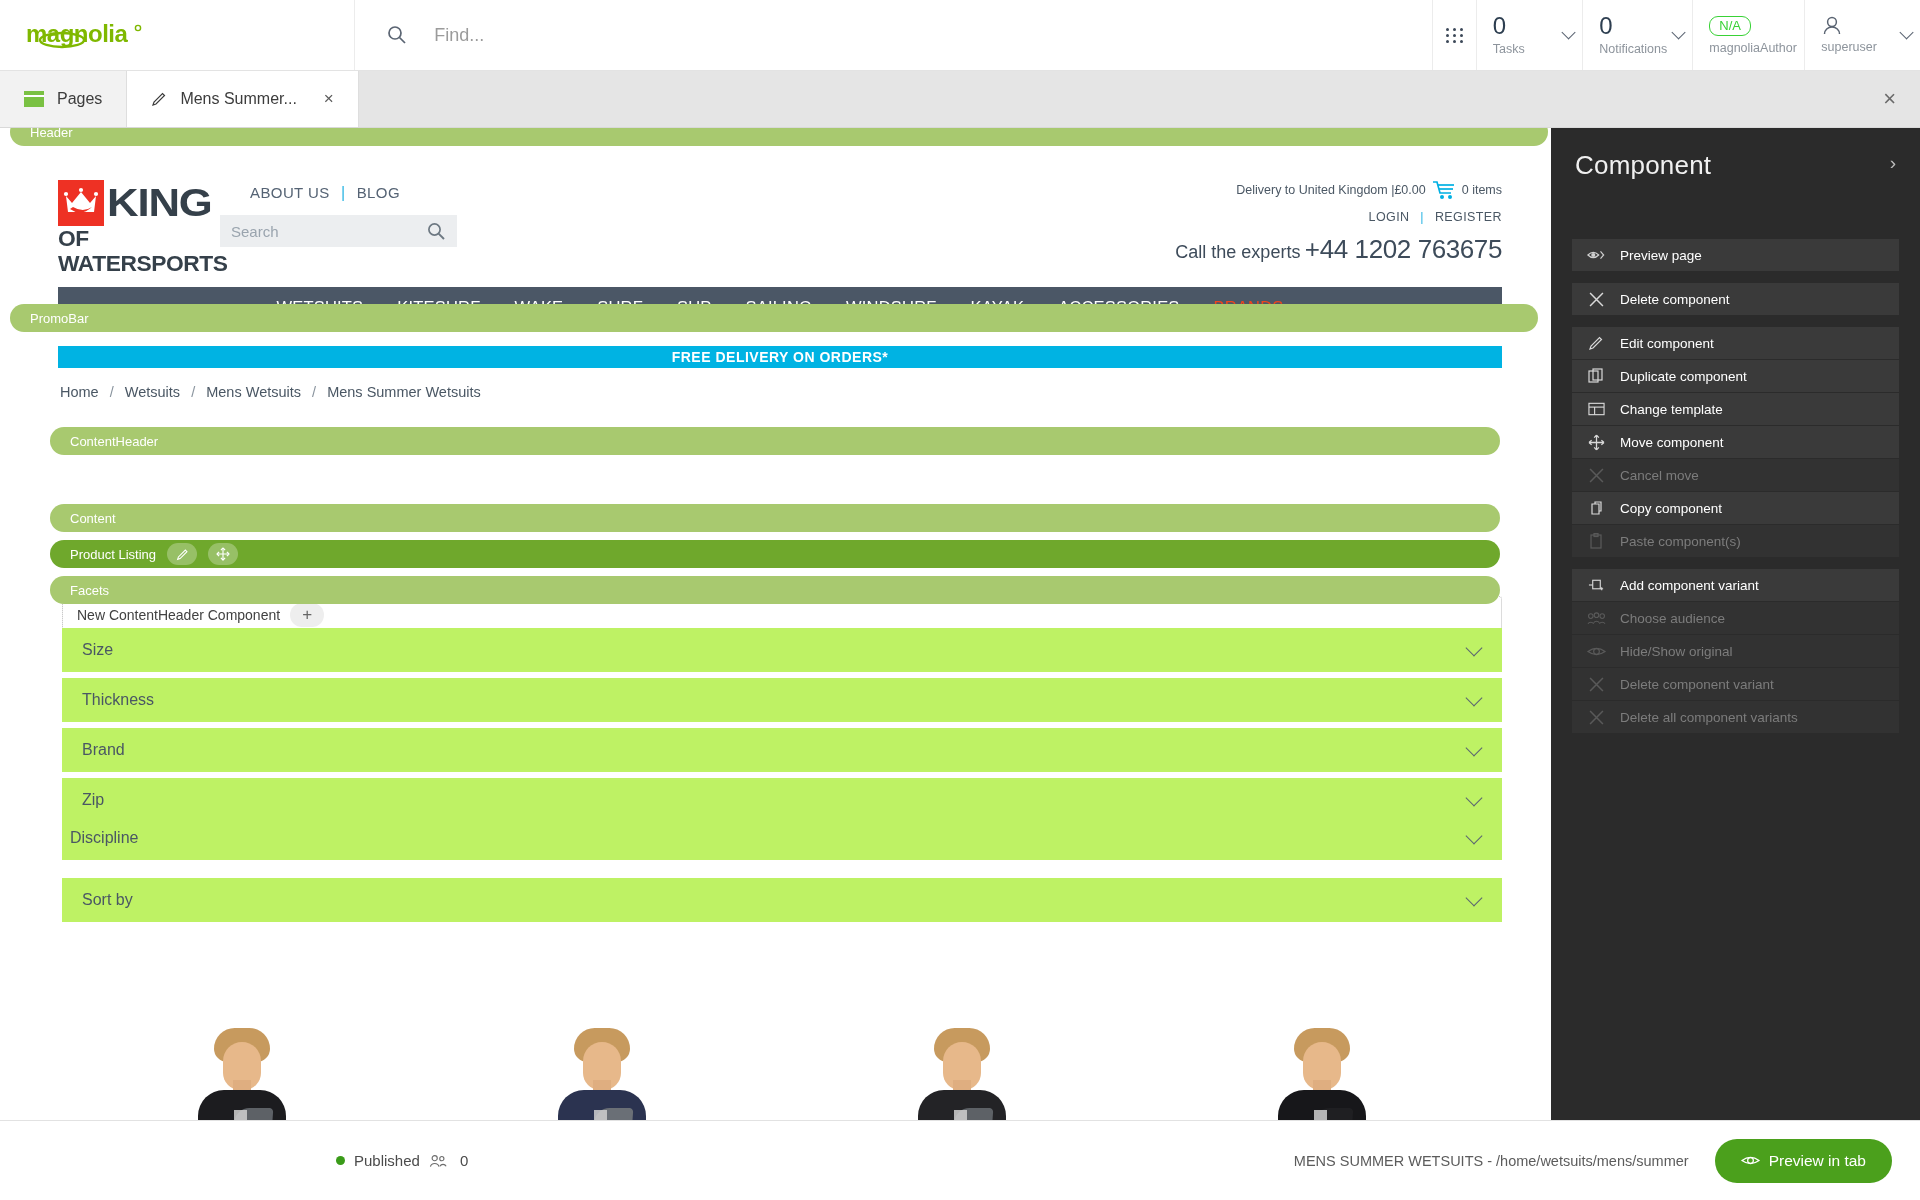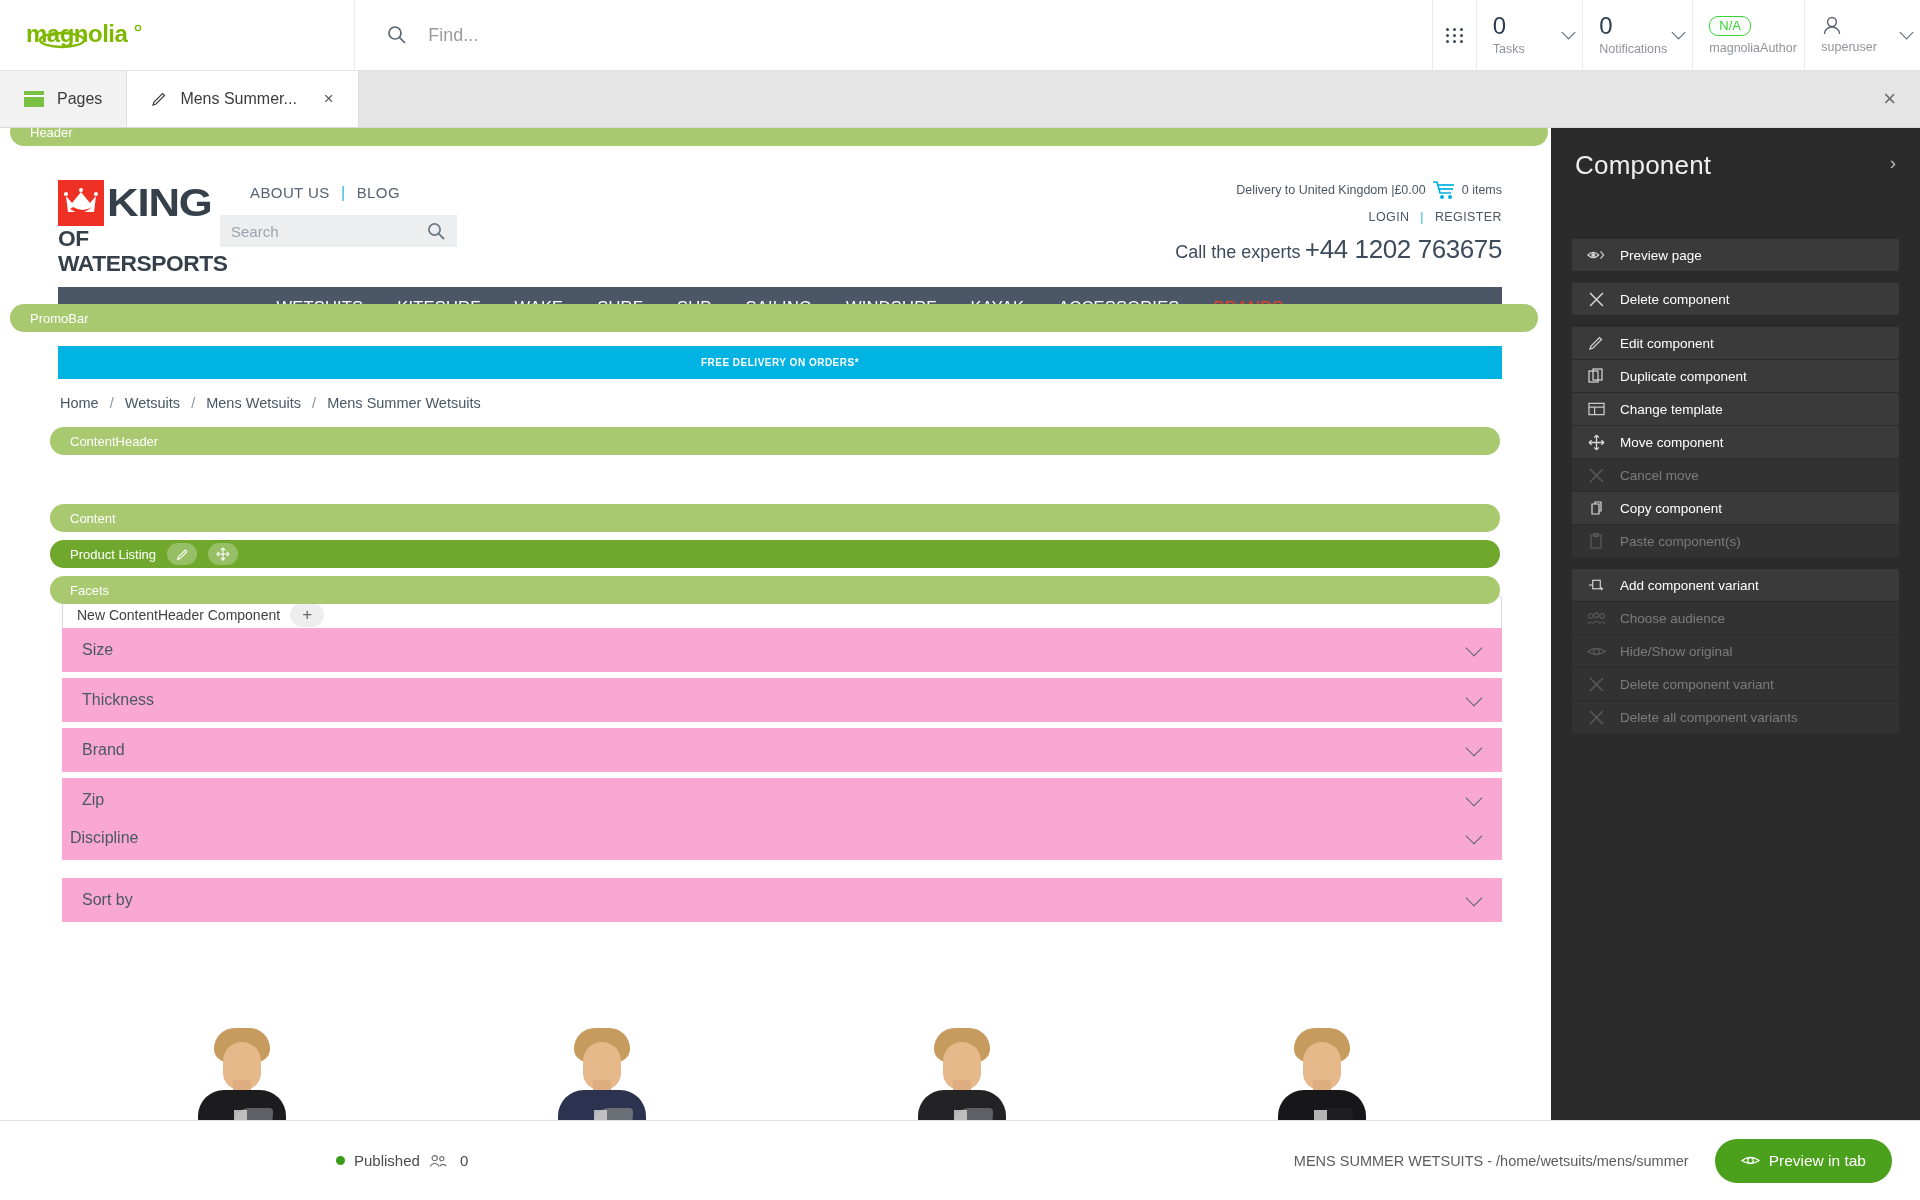--- a/index.html
+++ b/index.html
@@ -15,21 +15,21 @@
     position: absolute; top: 0; left: 0; width: 1920px; height: 71px;
     background: #fff; display: flex; align-items: stretch;
     border-bottom: 1px solid #e3e3e3;
   }
   .logo-cell {
     width: 383px; display: flex; align-items: center; padding-left: 26px;
     border-right: 1px solid #ececec;
   }
   .magnolia-logo { font-size: 0; line-height: 0; }
   .search-cell {
-    flex: 0 0 1078px; display: flex; align-items: center; gap: 21px;
+    flex: 0 0 1078px; display: flex; align-items: center; gap: 27px;
     padding-left: 32px; border-right: 1px solid #ececec;
   }
   .search-cell input {
     border: none; outline: none; font-size: 18px; color: #444;
     font-family: "Liberation Sans", sans-serif; width: 90%;
     background: transparent;
   }
   .search-cell input::placeholder { color: #9b9b9b; }
   .grid-cell {
     width: 46px; display: flex; align-items: center; justify-content: center;
@@ -164,42 +164,42 @@
     margin-top: 10px; height: 40px; background: #4b5766;
     display: flex; align-items: center; justify-content: center; gap: 34px;
   }
   .site-nav a {
     color: #fff; font-size: 16.5px; text-decoration: none; letter-spacing: .2px;
     font-weight: 400;
   }
   .site-nav a.brands { color: #f1441c; }
 
   .promo-strip {
-    height: 33px; background: #00b3e3; color: #fff;
+    height: 22px; background: #00b3e3; color: #fff;
     display: flex; align-items: center; justify-content: center;
-    font-size: 10px; font-weight: bold; letter-spacing: .5px;
+    font-size: 14px; font-weight: bold; letter-spacing: .5px;
   }
   .breadcrumb { padding: 16px 2px 0 2px; font-size: 14.5px; color: #4a5764; }
   .breadcrumb .sl { margin: 0 7px; color: #8a949e; }
 
   .new-comp-slot {
     position: absolute; left: 62px; top: 468px; width: 1440px; height: 37px;
     border: 1px dotted #b9b9b9; border-radius: 3px;
     display: flex; align-items: center; padding-left: 14px; gap: 10px;
   }
   .new-comp-slot .txt { font-size: 14px; color: #414141; }
   .plus-btn {
     width: 34px; height: 24px; border-radius: 12px; background: #eeeeee;
     display: flex; align-items: center; justify-content: center;
     font-size: 17px; color: #666; cursor: pointer;
   }
 
   .facet {
     position: absolute; left: 62px; width: 1440px; height: 44px;
-    background: #f9a8d4; display: flex; align-items: center;
+    background: #bef264; display: flex; align-items: center;
     justify-content: space-between; padding: 0 22px 0 20px; cursor: pointer;
   }
   .facet .fl { font-size: 16px; color: #4a5764; }
   .facet .fchev {
     width: 12px; height: 12px; border-right: 1.8px solid #5a6472;
     border-bottom: 1.8px solid #5a6472; rotate: 45deg; margin-top: -5px;
   }
 
   .products {
     position: absolute; left: 62px; top: 900px; width: 1440px; height: 200px;

